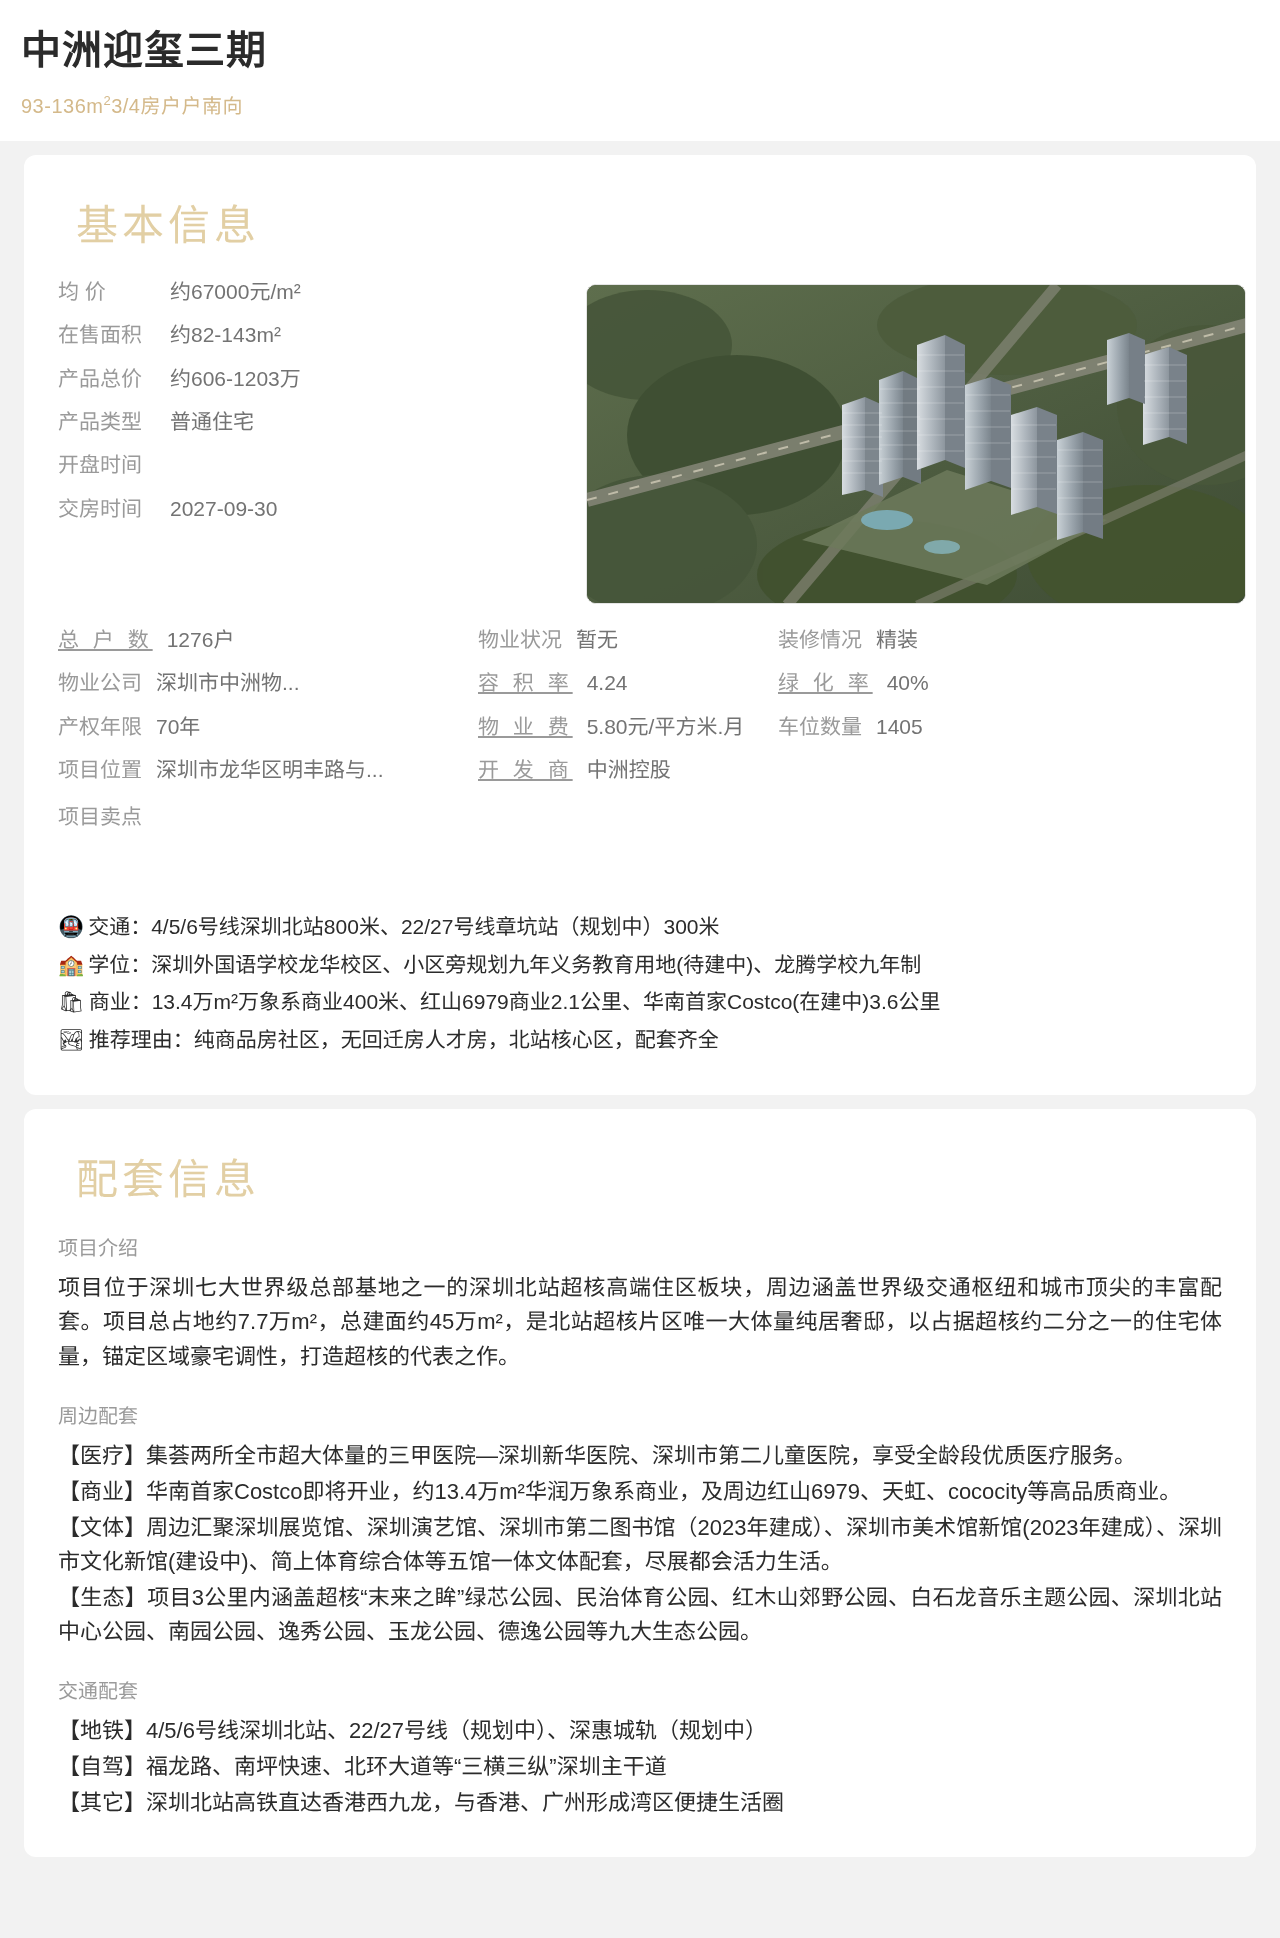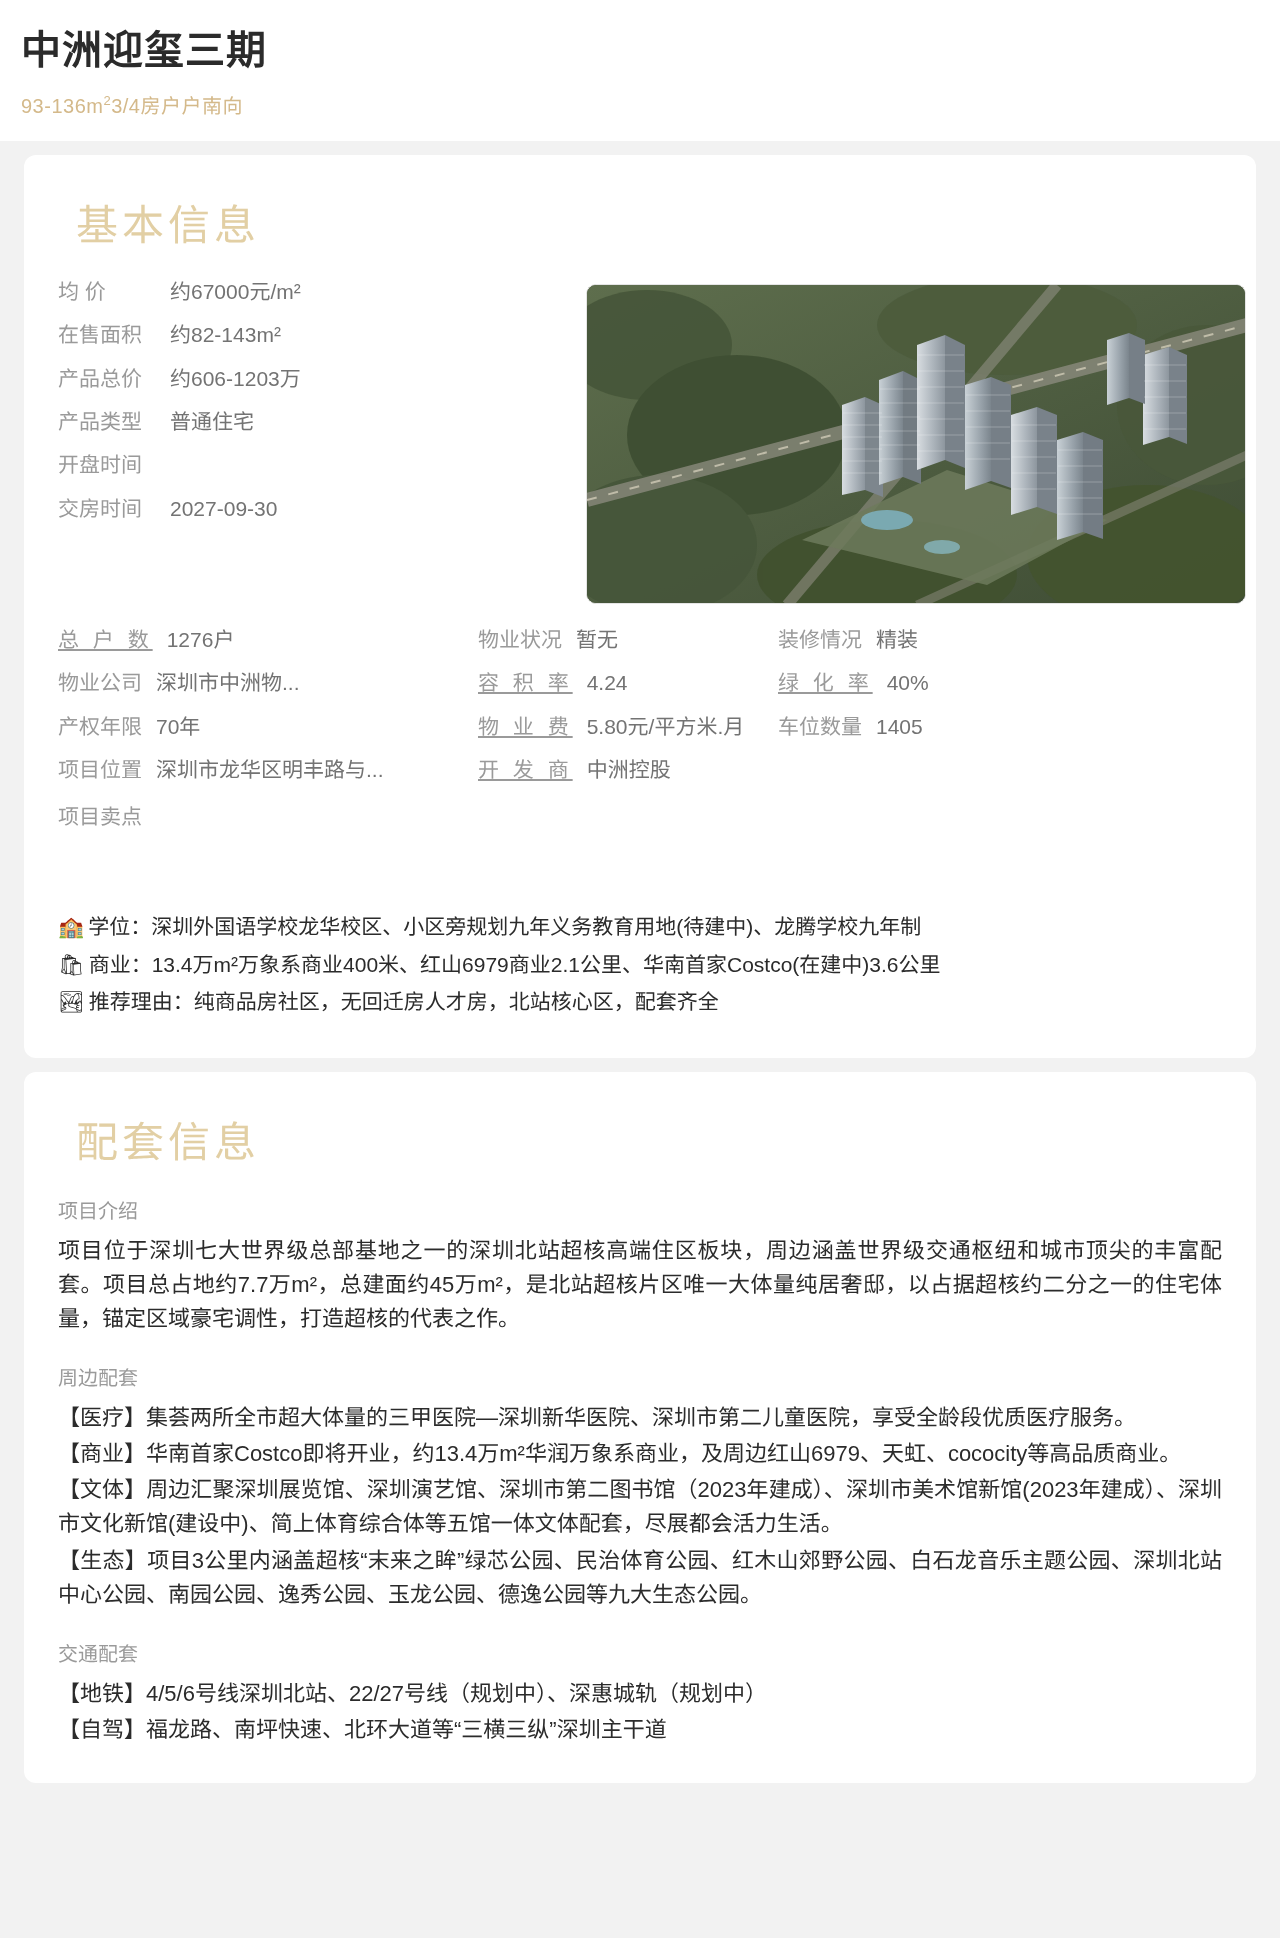--- a/index.html
+++ b/index.html
@@ -327,20 +327,23 @@
           <span class="kv-value"></span>
         </div>
       </div>
 
     </div>
 
     <div class="sp-row">
       <div class="sp-label">项目卖点</div>
       <div class="sp-list">
         <div class="sp-item">
+          <span class="sp-emoji">🚇</span><span>交通：4/5/6号线深圳北站800米、22/27号线章坑站（规划中）300米</span>
+        </div>
+        <div class="sp-item">
           <span class="sp-emoji">🏫</span><span>学位：深圳外国语学校龙华校区、小区旁规划九年义务教育用地(待建中)、龙腾学校九年制</span>
         </div>
         <div class="sp-item">
           <span class="sp-emoji">🛍</span><span>商业：13.4万m²万象系商业400米、红山6979商业2.1公里、华南首家Costco(在建中)3.6公里</span>
         </div>
         <div class="sp-item">
           <span class="sp-emoji">🏞</span><span>推荐理由：纯商品房社区，无回迁房人才房，北站核心区，配套齐全</span>
         </div>
       </div>
     </div>
@@ -358,16 +361,17 @@
       <p>【医疗】集荟两所全市超大体量的三甲医院—深圳新华医院、深圳市第二儿童医院，享受全龄段优质医疗服务。</p>
       <p>【商业】华南首家Costco即将开业，约13.4万m²华润万象系商业，及周边红山6979、天虹、cococity等高品质商业。</p>
       <p>【文体】周边汇聚深圳展览馆、深圳演艺馆、深圳市第二图书馆（2023年建成）、深圳市美术馆新馆(2023年建成）、深圳市文化新馆(建设中)、简上体育综合体等五馆一体文体配套，尽展都会活力生活。</p>
       <p>【生态】项目3公里内涵盖超核“末来之眸”绿芯公园、民治体育公园、红木山郊野公园、白石龙音乐主题公园、深圳北站中心公园、南园公园、逸秀公园、玉龙公园、德逸公园等九大生态公园。</p>
     </div>
 
     <div class="sub-label">交通配套</div>
     <div class="para">
       <p>【地铁】4/5/6号线深圳北站、22/27号线（规划中）、深惠城轨（规划中）</p>
       <p>【自驾】福龙路、南坪快速、北环大道等“三横三纵”深圳主干道</p>
+      <p>【其它】深圳北站高铁直达香港西九龙，与香港、广州形成湾区便捷生活圈</p>
     </div>
   </div>
 
 </div>
 
 </body></html>

